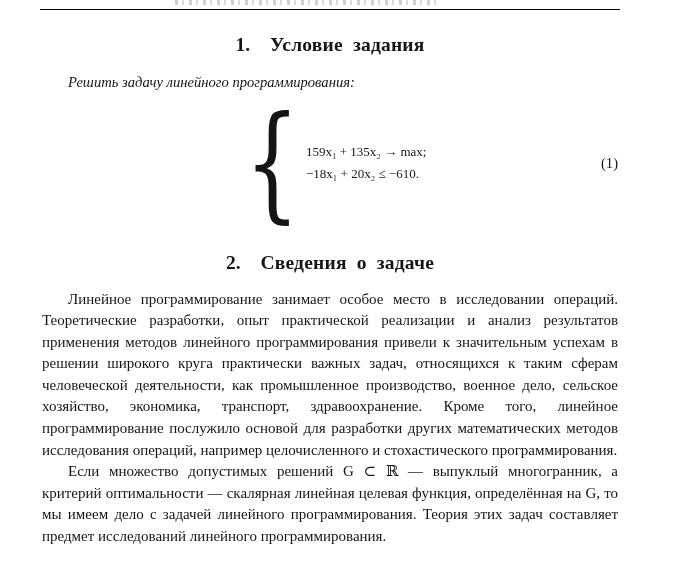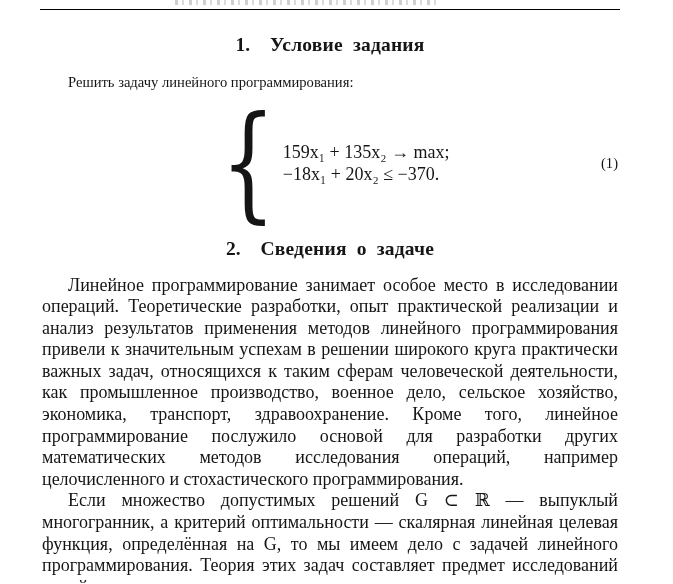--- a/index.html
+++ b/index.html
@@ -32,57 +32,58 @@
   }
   .section-heading {
     text-align: center;
     font-size: 19.5px;
     font-weight: bold;
     margin-top: 10px;
     margin-bottom: 16px;
   }
   .section-heading .num { margin-right: 15px; }
   .section-heading .title { word-spacing: 5px; letter-spacing: .2px; }
-  .heading-2 { margin-top: 16px; margin-bottom: 15px; }
+  .heading-2 { margin-top: 30px; margin-bottom: 15px; }
   .lead {
     font-size: 14.6px;
     line-height: 21.5px;
     text-indent: 26px;
     margin-bottom: 10px;
+    font-style: italic;
   }
   .equation-row {
     position: relative;
     display: flex;
     justify-content: center;
     align-items: center;
     margin: 8px 0 4px 0;
     min-height: 118px;
   }
   .equation-system { display: flex; align-items: center; }
   .brace {
     font-family: "DejaVu Serif", serif;
     font-size: 120px;
     line-height: 110px;
     font-weight: 400;
     transform: scale(0.72, 1.04);
     transform-origin: center;
     margin-right: -4px;
     color: #151515;
   }
-  .eq-lines { font-size: 18px; line-height: 22px; }
+  .eq-lines { font-size: 13px; line-height: 22px; }
   .eq-line { white-space: nowrap; }
   .eq-number {
     position: absolute;
     right: 0;
     top: 50%;
     transform: translateY(-50%);
     font-size: 14.6px;
   }
   .body-par {
-    font-size: 18px;
+    font-size: 15px;
     line-height: 21.6px;
     text-align: justify;
     text-indent: 26px;
   }
 </style>
 </head>
 <body>
 
 <div class="page">
 
@@ -96,21 +97,21 @@
       <span class="title">Условие задания</span>
     </h1>
 
     <p class="lead">Решить задачу линейного программирования:</p>
 
     <div class="equation-row">
       <div class="equation-system">
         <span class="brace">{</span>
         <div class="eq-lines">
           <div class="eq-line">159x₁ + 135x₂ → max;</div>
-          <div class="eq-line">−18x₁ + 20x₂ ≤ −370.</div>
+          <div class="eq-line">−18x₁ + 20x₂ ≤ −610.</div>
         </div>
       </div>
       <span class="eq-number">(1)</span>
     </div>
 
     <h1 class="section-heading heading-2">
       <span class="num">2.</span>
       <span class="title">Сведения о задаче</span>
     </h1>
 

